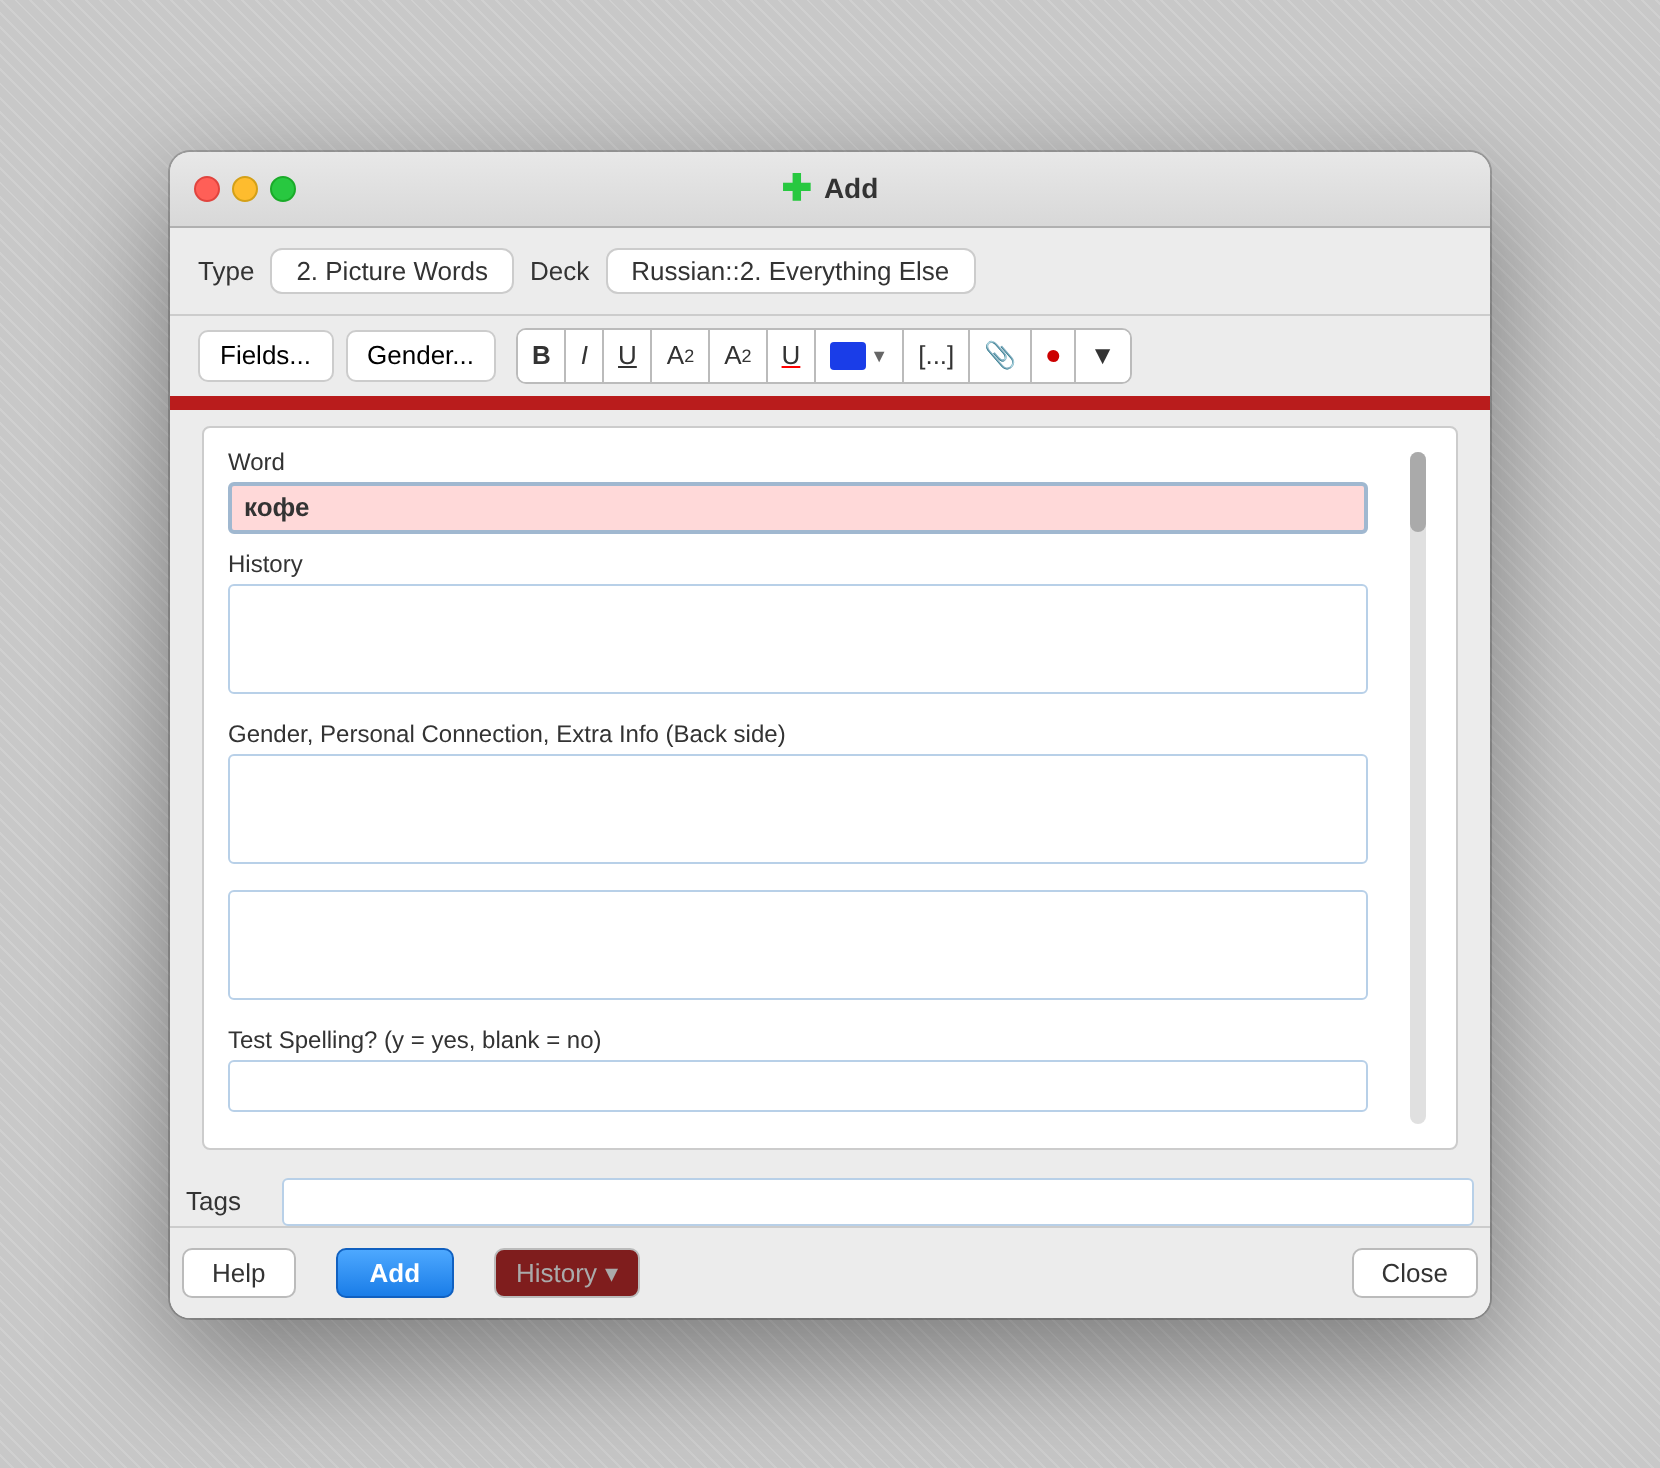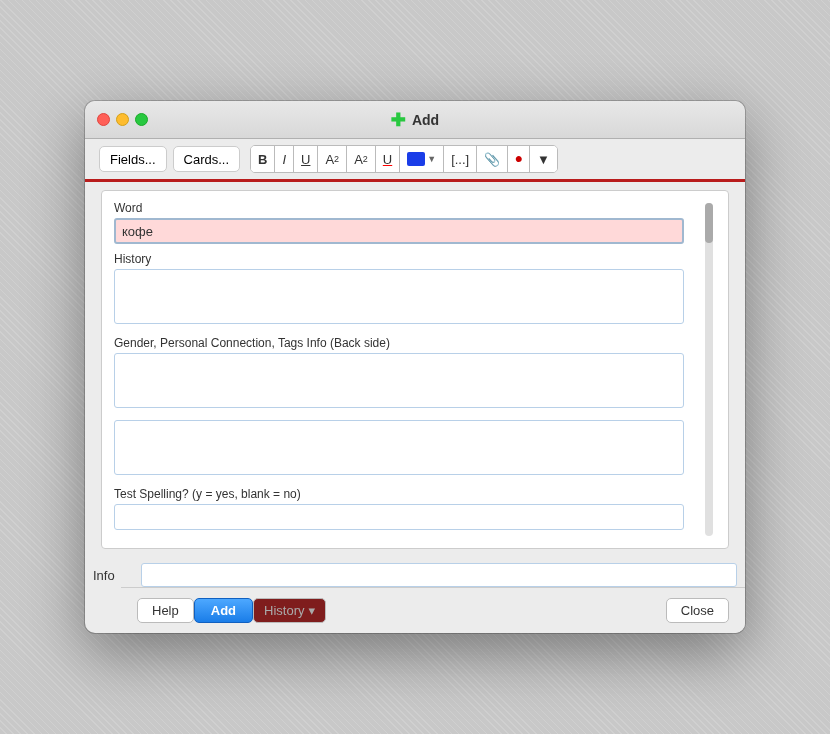--- a/index.html
+++ b/index.html
@@ -95,21 +95,21 @@
       cursor: pointer;
     }
 
     
     .toolbar-row {
       display: flex;
       align-items: center;
       padding: 6px 14px;
       gap: 6px;
       background: #ececec;
-      border-bottom: 3px solid #b91c1c;
+      border-bottom: 7px solid #b91c1c;
     }
 
     .toolbar-btn {
       background: white;
       border: 1px solid #ccc;
       border-radius: 5px;
       padding: 2px 10px;
       font-size: 13px;
       cursor: pointer;
       height: 26px;
@@ -223,20 +223,21 @@
     }
 
     .field-input {
       width: 100%;
       border: 1px solid #b8d0e8;
       border-radius: 3px;
       padding: 4px 6px;
       font-size: 13px;
       outline: none;
       font-family: inherit;
+      font-weight: bold;
     }
 
     .field-input.word-field {
       background: #ffd9d9;
       color: #333;
       border: 2px solid #a0b8d0;
     }
 
     .field-input.multiline {
       height: 55px;
@@ -268,25 +269,24 @@
       padding: 3px 6px;
       font-size: 13px;
       height: 24px;
       outline: none;
     }
 
     
     .bottom-row {
       display: flex;
       align-items: center;
-      padding: 10px 16px;
-      gap: 0;
+      padding: 10px 6px;
+      gap: 20px;
       background: #ececec;
       border-top: 1px solid #ccc;
-      margin-left: 36px;
     }
 
     .btn-help {
       background: white;
       border: 1px solid #bbb;
       border-radius: 5px;
       padding: 4px 14px;
       font-size: 13px;
       cursor: pointer;
       color: #333;
@@ -340,24 +340,30 @@
       <div class="traffic-light close"></div>
       <div class="traffic-light minimize"></div>
       <div class="traffic-light maximize"></div>
     </div>
     <div class="titlebar-title">
       <span class="add-icon">✚</span>
       <span>Add</span>
     </div>
   </div>
 
+  <div class="type-deck-row">
+    <span class="label-text">Type</span>
+    <button class="pill-button">2. Picture Words</button>
+    <span class="label-text">Deck</span>
+    <button class="pill-button">Russian::2. Everything Else</button>
+  </div>
 
   <div class="toolbar-row">
     <button class="toolbar-btn">Fields...</button>
-    <button class="toolbar-btn">Cards...</button>
+    <button class="toolbar-btn">Gender...</button>
 
     <div class="format-toolbar">
       <button class="fmt-btn bold">B</button>
       <button class="fmt-btn italic">I</button>
       <button class="fmt-btn underline">U</button>
       <button class="fmt-btn">A<sup style="font-size:9px;">2</sup></button>
       <button class="fmt-btn">A<sub style="font-size:9px;">2</sub></button>
       <button class="fmt-btn" style="text-decoration:underline;text-decoration-color:red;">U</button>
       <button class="fmt-btn color-btn">
         <span class="color-swatch"></span>
@@ -379,21 +385,21 @@
             <div class="field-label">Word</div>
             <input type="text" class="field-input word-field singleline" value="кофе" style="">
           </div>
 
           <div class="field-group">
             <div class="field-label">History</div>
             <textarea class="field-input multiline" style=""></textarea>
           </div>
 
           <div class="field-group">
-            <div class="field-label">Gender, Personal Connection, Tags Info (Back side)</div>
+            <div class="field-label">Gender, Personal Connection, Extra Info (Back side)</div>
             <textarea class="field-input multiline" style=""></textarea>
           </div>
 
           <div class="field-group">
             <textarea class="field-input multiline" style=""></textarea>
           </div>
 
           <div class="field-group">
             <div class="field-label">Test Spelling? (y = yes, blank = no)</div>
             <input type="text" class="field-input singleline" value="" style="">
@@ -404,21 +410,21 @@
         <div class="scrollbar">
           <div class="scrollbar-track">
             <div class="scrollbar-thumb"></div>
           </div>
         </div>
       </div>
     </div>
   </div>
 
   <div class="tags-row">
-    <span class="tags-label">Info</span>
+    <span class="tags-label">Tags</span>
     <input type="text" class="tags-input" value="" style="">
   </div>
 
   <div class="bottom-row">
     <button class="btn-help">Help</button>
     <button class="btn-add">Add</button>
     <button class="btn-history">
       <span>History</span>
       <span>▾</span>
     </button>

